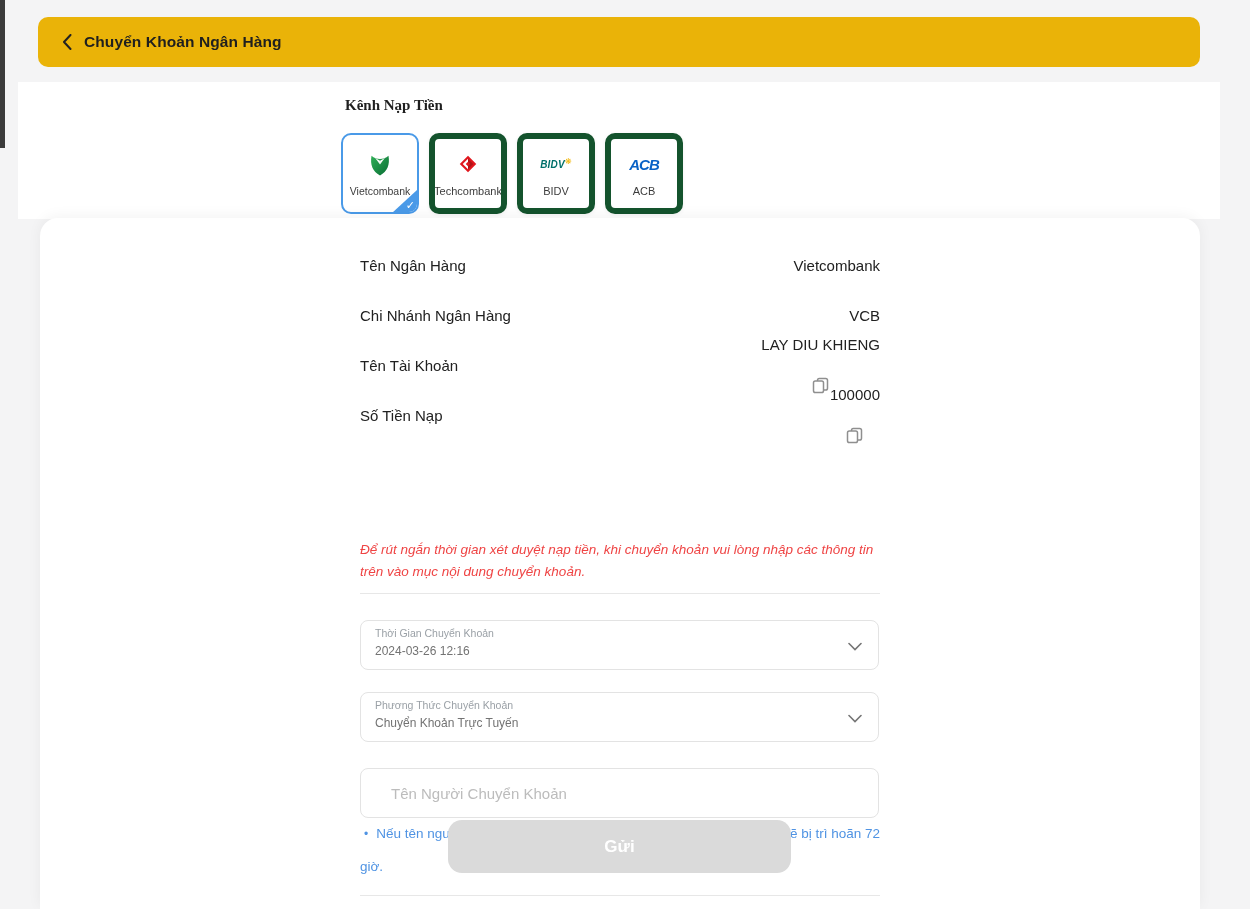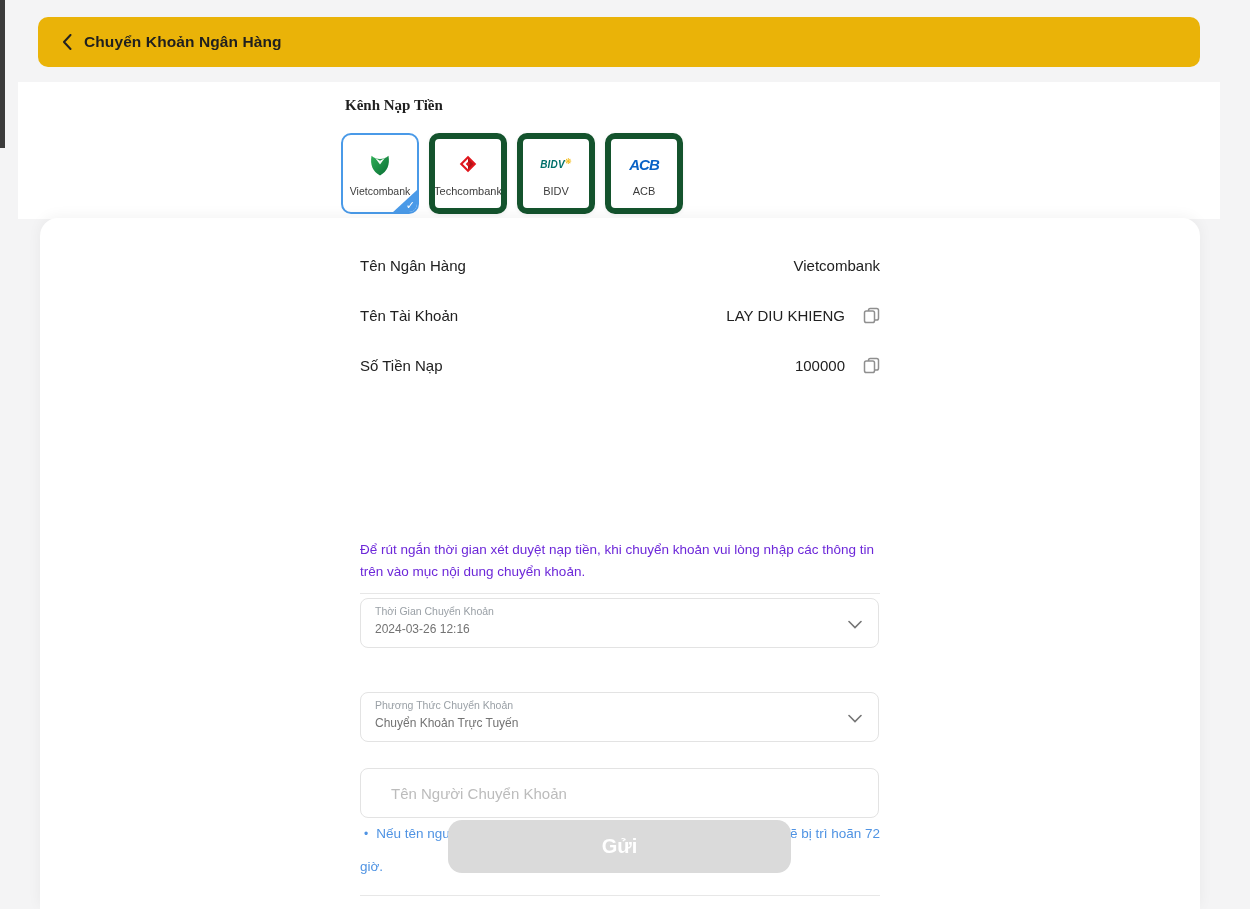--- a/index.html
+++ b/index.html
@@ -45,61 +45,61 @@
   
   .main-card {
     position:absolute; left:40px; top:218px; width:1160px; height:691px;
     background:#ffffff; border-radius:18px 18px 0 0;
     box-shadow:0 -2px 14px rgba(0,0,0,.05);
   }
 
   .rows { position:absolute; top:22px; left:320px; width:520px; }
   .drow { height:50px; display:flex; align-items:center; justify-content:space-between; font-size:15px; }
   .drow .lbl { color:#212121; }
-  .val-wrap { display:flex; align-items:center; gap:18px; }
+  .val-wrap { display:flex; align-items:center; gap:24px;flex-direction:column; }
   .drow .val { color:#212121; }
   .copy-btn { display:flex; align-items:center; cursor:pointer; }
 
   .note {
     position:absolute; top:321px; left:320px; width:520px;
-    color:#6d28d9; font-size:13.5px; line-height:1.6;
+    color:#ef4444; font-size:13.5px; line-height:1.6;font-style:italic;
   }
   .divider { position:absolute; left:320px; width:520px; height:1px; background:#e7e7e7; }
   .divider.d1 { top:375px; }
   .divider.d2 { top:677px; }
 
   .field {
     position:absolute; left:320px; width:519px; height:50px;
     border:1px solid #e3e3e3; border-radius:8px; background:#fff; cursor:pointer;
   }
   .field .flabel { position:absolute; left:14px; top:6px; font-size:10.5px; color:#9aa0a6; }
   .field .fvalue { position:absolute; left:14px; top:23px; font-size:12px; color:#737373; }
   .field .chev { position:absolute; right:16px; top:21px; }
-  .field.f-time { top:380px; }
+  .field.f-time { top:402px; }
   .field.f-method { top:474px; }
 
   .name-input {
     position:absolute; left:320px; top:550px; width:519px; height:50px;
     border:1px solid #e3e3e3; border-radius:8px; padding:0 30px;
     font-size:15px; font-family:inherit; color:#1f1f1f; outline:none; background:#fff;
   }
   .name-input::placeholder { color:#bcbcbc; }
 
   .warning {
     position:absolute; left:320px; top:606px; width:520px;
     color:#4f93e3; font-size:13.5px; line-height:1.5; z-index:1;
   }
   .warn-line1 { display:flex; justify-content:space-between; }
   .warn-left .bullet { margin:0 8px 0 4px; font-size:12px; }
   .warn-line2 { margin-top:13px; }
 
   .submit-btn {
     position:absolute; left:408px; top:602px; width:343px; height:53px;
     background:#dadada; border:none; border-radius:14px;
-    color:#ffffff; font-size:20px; font-weight:700; font-family:inherit;
+    color:#ffffff; font-size:17px; font-weight:700; font-family:inherit;
     z-index:2; cursor:not-allowed;
   }
 </style>
 </head>
 <body>
 
 <div class="edge-strip"></div>
 
 <div class="header-card">
   <div class="back-btn">
@@ -162,20 +162,24 @@
 </div>
 
 <div class="main-card">
 
   <div class="rows">
     <div class="drow">
       <span class="lbl">Tên Ngân Hàng</span>
       <span class="val">Vietcombank</span>
     </div>
     <div class="drow">
+      <span class="lbl">Chi Nhánh Ngân Hàng</span>
+      <span class="val">VCB</span>
+    </div>
+    <div class="drow">
       <span class="lbl">Tên Tài Khoản</span>
       <span class="val-wrap">
         <span class="val">LAY DIU KHIENG</span>
         <span class="copy-btn">
           <svg width="17" height="17" viewBox="0 0 17 17">
             <rect x="5.5" y="1.5" width="10" height="11.5" rx="1.8" fill="none" stroke="#8f8f8f" stroke-width="1.5"></rect>
             <rect x="1.5" y="4" width="10" height="11.5" rx="1.8" fill="#ffffff" stroke="#8f8f8f" stroke-width="1.5"></rect>
           </svg>
         </span>
       </span>

